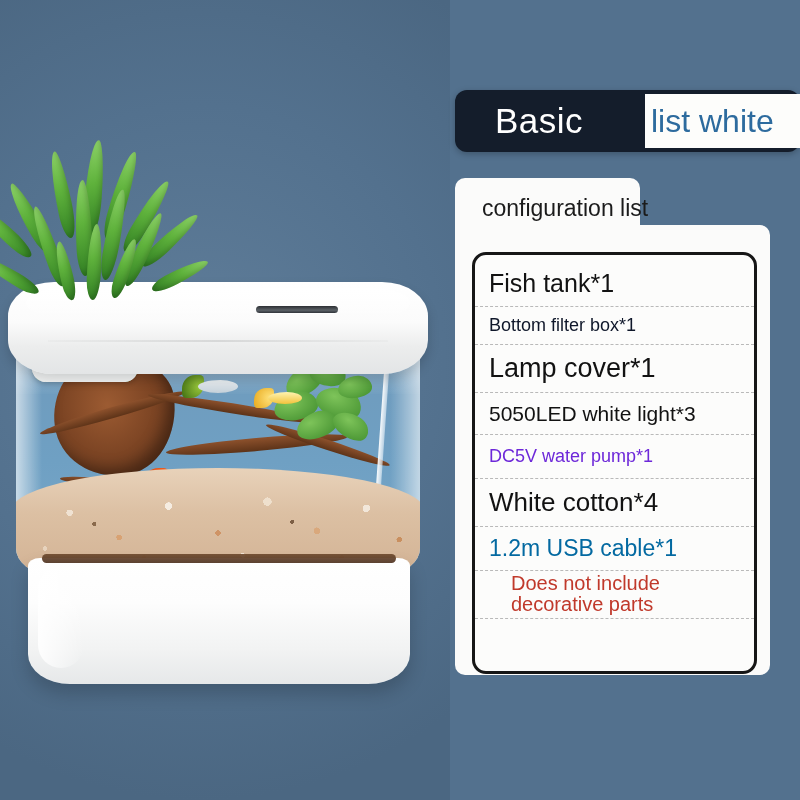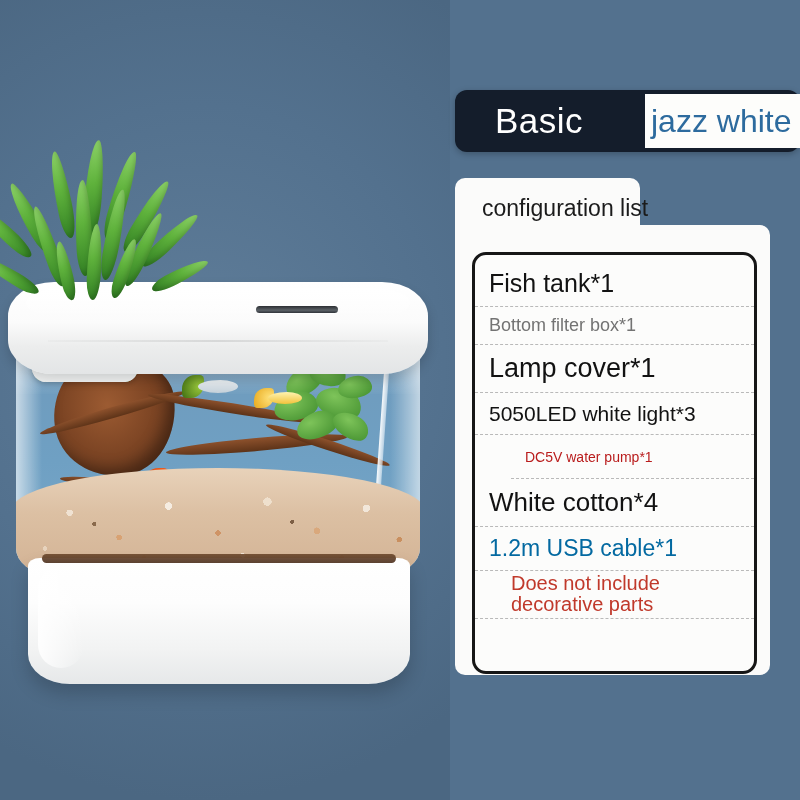--- a/index.html
+++ b/index.html
@@ -465,34 +465,34 @@
       <div class="tl" style="left:126px;top:88px;  width:13px; height:62px;  transform:rotate(62deg);"></div>
       <div class="tl" style="left:66px; top:84px;  width:14px; height:76px;  transform:rotate(2deg);"></div>
       <div class="tl" style="left:88px; top:96px;  width:13px; height:62px;  transform:rotate(18deg);"></div>
       <div class="tl" style="left:46px; top:100px; width:13px; height:60px;  transform:rotate(-14deg);"></div>
     </div>
   </div>
 
   <div id="header-badge" style="background: rgb(20, 29, 43); margin-top: 44px;">
     <div id="header-title">Basic</div>
     <div id="header-variant-box" style="background: rgb(253, 253, 251);">
-      <div id="header-variant-text" style="color: rgb(45, 107, 158);">jazz white</div>
+      <div id="header-variant-text" style="color: rgb(45, 107, 158);">list white</div>
     </div>
   </div>
 
   <div id="config-card-back"></div>
   <div id="config-title">configuration list</div>
 
   <div id="config-card"></div>
 
   <div id="config-list-box" style="border-color: rgb(22, 22, 22);">
 
   <div class="cfg-row" style="height: 46px; font-size: 25px; color: rgb(18, 18, 18);">Fish tank*1</div>
-      <div class="cfg-row" style="height: 38px; font-size: 18px; color: #737373;">Bottom filter box*1</div>
+      <div class="cfg-row" style="height: 38px; font-size: 18px; color: #0f172a;">Bottom filter box*1</div>
       <div class="cfg-row" style="height: 48px; font-size: 27px; color: rgb(18, 18, 18);">Lamp cover*1</div>
       <div class="cfg-row" style="height: 42px; font-size: 21px; color: rgb(18, 18, 18);">5050LED white light*3</div>
-      <div class="cfg-row" style="height: 44px; font-size: 14px; color: #b91c1c; margin-left: 36px;">DC5V water pump*1</div>
+      <div class="cfg-row" style="height: 44px; font-size: 18px; color: #6d28d9;">DC5V water pump*1</div>
       <div class="cfg-row" style="height: 48px; font-size: 26px; color: rgb(18, 18, 18);">White cotton*4</div>
       <div class="cfg-row" style="height: 44px; font-size: 23px; color: #0369a1;">1.2m USB cable*1</div>
       <div class="cfg-row red two-line" style="height: 48px; font-size: 20px; color: rgb(192, 57, 43);">Does not include decorative parts</div>
     </div>
 
 </div>
 
 </body></html>

